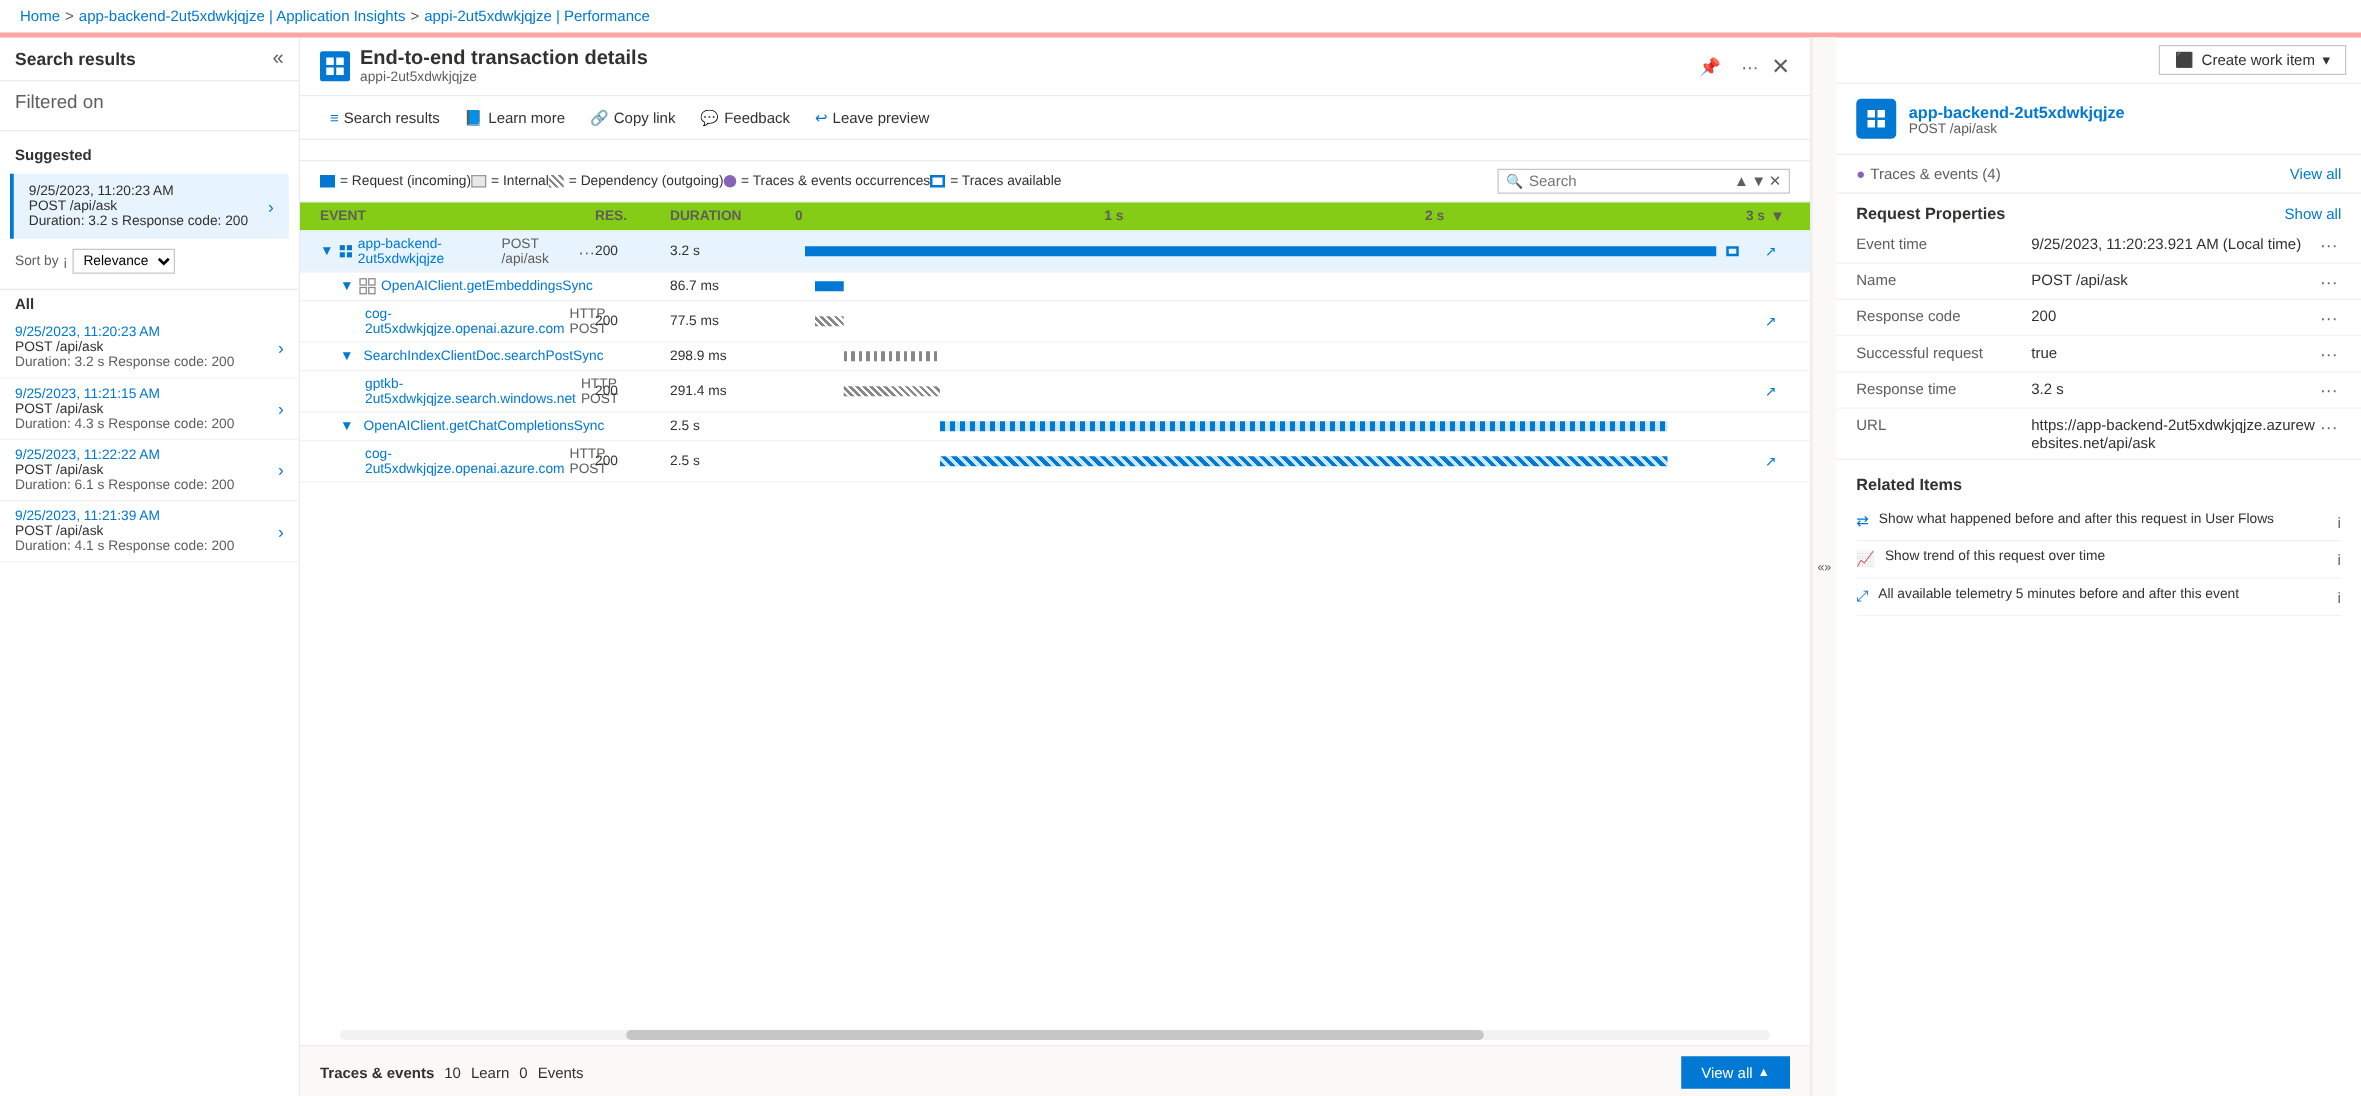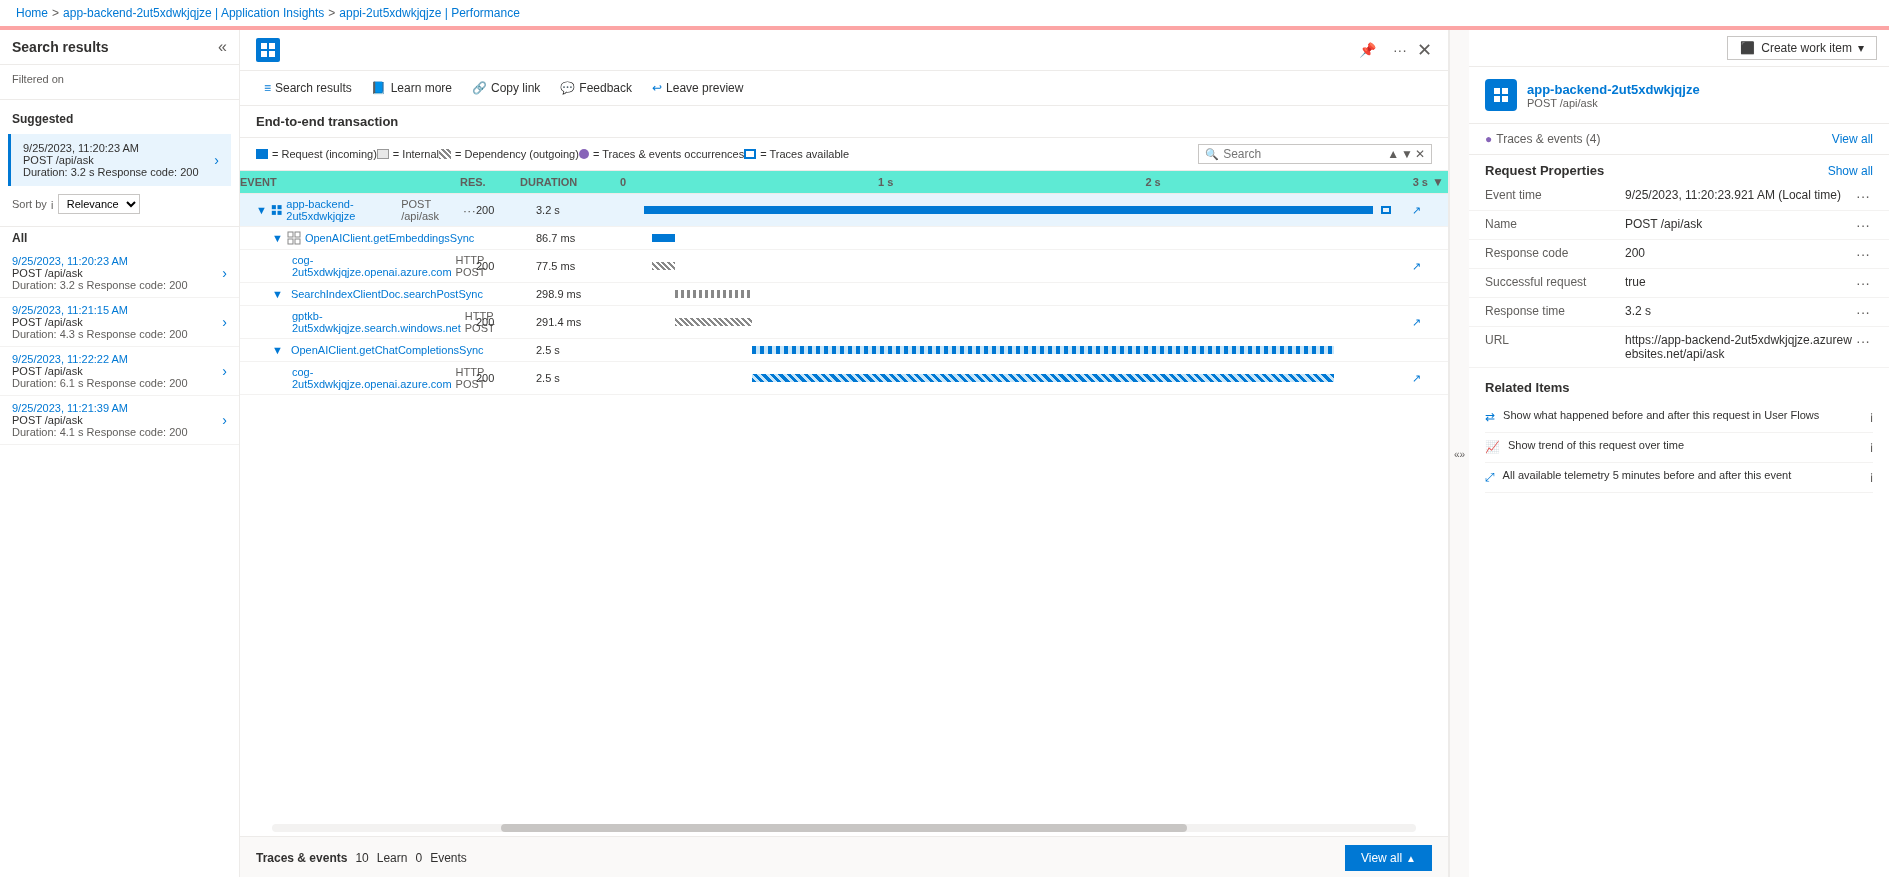--- a/index.html
+++ b/index.html
@@ -14,21 +14,21 @@
     .main-layout { display: flex; height: calc(877px - 28px); justify-content: flex-end; }
 
     
     .left-panel { width: 240px; border-right: 1px solid #edebe9; display: flex; flex-direction: column; overflow: hidden; flex-shrink: 0; }
 
     .left-header { display: flex; align-items: center; justify-content: space-between; padding: 8px 12px; border-bottom: 1px solid #edebe9; }
     .left-header-title { font-size: 14px; font-weight: 600; }
     .collapse-btn { cursor: pointer; color: #605e5c; font-size: 16px; }
 
     .filters { padding: 8px 12px; border-bottom: 1px solid #edebe9; }
-    .filter-label { font-size: 11px; color: #605e5c; margin-bottom: 6px; }
+    .filter-label { font-size: 15px; color: #605e5c; margin-bottom: 6px; }
     .filter-tag { display: inline-flex; align-items: center; background: #f3f2f1; border: 1px solid #c8c6c4; border-radius: 2px; padding: 2px 6px; font-size: 11px; margin: 2px 2px; cursor: pointer; }
 
     .suggested-section { padding: 8px 0; }
     .suggested-label { font-size: 12px; font-weight: 600; padding: 4px 12px; }
     .suggested-item { padding: 8px 12px; background: #e8f4fd; border-left: 3px solid #0078d4; margin: 4px 8px; cursor: pointer; display: flex; align-items: center; justify-content: space-between; }
     .suggested-item-text { font-size: 11px; color: #323130; }
     .arrow-icon { color: #0078d4; font-size: 14px; }
 
     .sort-row { display: flex; align-items: center; padding: 4px 12px; gap: 4px; font-size: 11px; color: #605e5c; }
     .sort-select { border: 1px solid #c8c6c4; background: #fff; font-size: 11px; padding: 2px 4px; cursor: pointer; }
@@ -196,20 +196,24 @@
 
     <div style="display:flex; align-items:center; padding:8px 16px; border-bottom:1px solid #edebe9; gap:8px;">
       <div class="page-icon">
         <svg width="16" height="16" viewBox="0 0 16 16" fill="white">
             <rect x="1" y="1" width="6" height="6"></rect>
             <rect x="9" y="1" width="6" height="6"></rect>
             <rect x="1" y="9" width="6" height="6"></rect>
             <rect x="9" y="9" width="6" height="6"></rect>
           </svg>
       </div>
+      <div>
+        <div class="page-title">End-to-end transaction details</div>
+        <div class="page-subtitle">appi-2ut5xdwkjqjze</div>
+      </div>
       <div class="header-actions">
         <button class="header-btn">📌</button>
         <button class="header-btn">···</button>
         <button class="close-btn">✕</button>
       </div>
     </div>
 
     <div class="toolbar">
       <button class="toolbar-btn">
         <span class="toolbar-btn-icon">≡</span>
@@ -227,21 +231,20 @@
         <span class="toolbar-btn-icon">💬</span>
         <span>Feedback</span>
       </button>
       <button class="toolbar-btn">
         <span class="toolbar-btn-icon">↩</span>
         <span>Leave preview</span>
       </button>
     </div>
 
     <div class="transaction-header">
-      <div class="transaction-title">End-to-end transaction</div>
     </div>
 
     <div class="legend">
       <div class="legend-item">
         <span class="legend-box request"></span>
         <span>= Request (incoming)</span>
       </div>
       <div class="legend-item">
         <span style="width:12px;height:10px;display:inline-block;background:#e8e8e8;border:1px solid #999;"></span>
         <span>= Internal</span>
@@ -262,21 +265,21 @@
         <span style="color:#605e5c;">🔍</span>
         <input type="text" placeholder="Search" style="">
         <div class="search-nav">
           <button class="search-nav-btn">▲</button>
           <button class="search-nav-btn">▼</button>
           <button class="search-nav-btn">✕</button>
         </div>
       </div>
     </div>
 
-    <div style="display:grid; grid-template-columns:220px 60px 100px 1fr 20px; padding:4px 0; background:#5eead4; border-bottom:1px solid #edebe9; font-size:11px; font-weight:600; color:#605e5c; align-items:center;">
+    <div style="display:grid; grid-template-columns:220px 60px 100px 1fr 20px; padding:4px 16px; background:#84cc16; border-bottom:1px solid #edebe9; font-size:11px; font-weight:600; color:#605e5c; align-items:center;">
       <span>EVENT</span>
       <span>RES.</span>
       <span>DURATION</span>
       <div style="display:flex; align-items:center; justify-content:space-between;">
         <span>0</span>
         <span>1 s</span>
         <span>2 s</span>
         <span>3 s</span>
       </div>
       <button style="background:none;border:none;cursor:pointer;color:#605e5c;font-size:12px;">▼</button>

